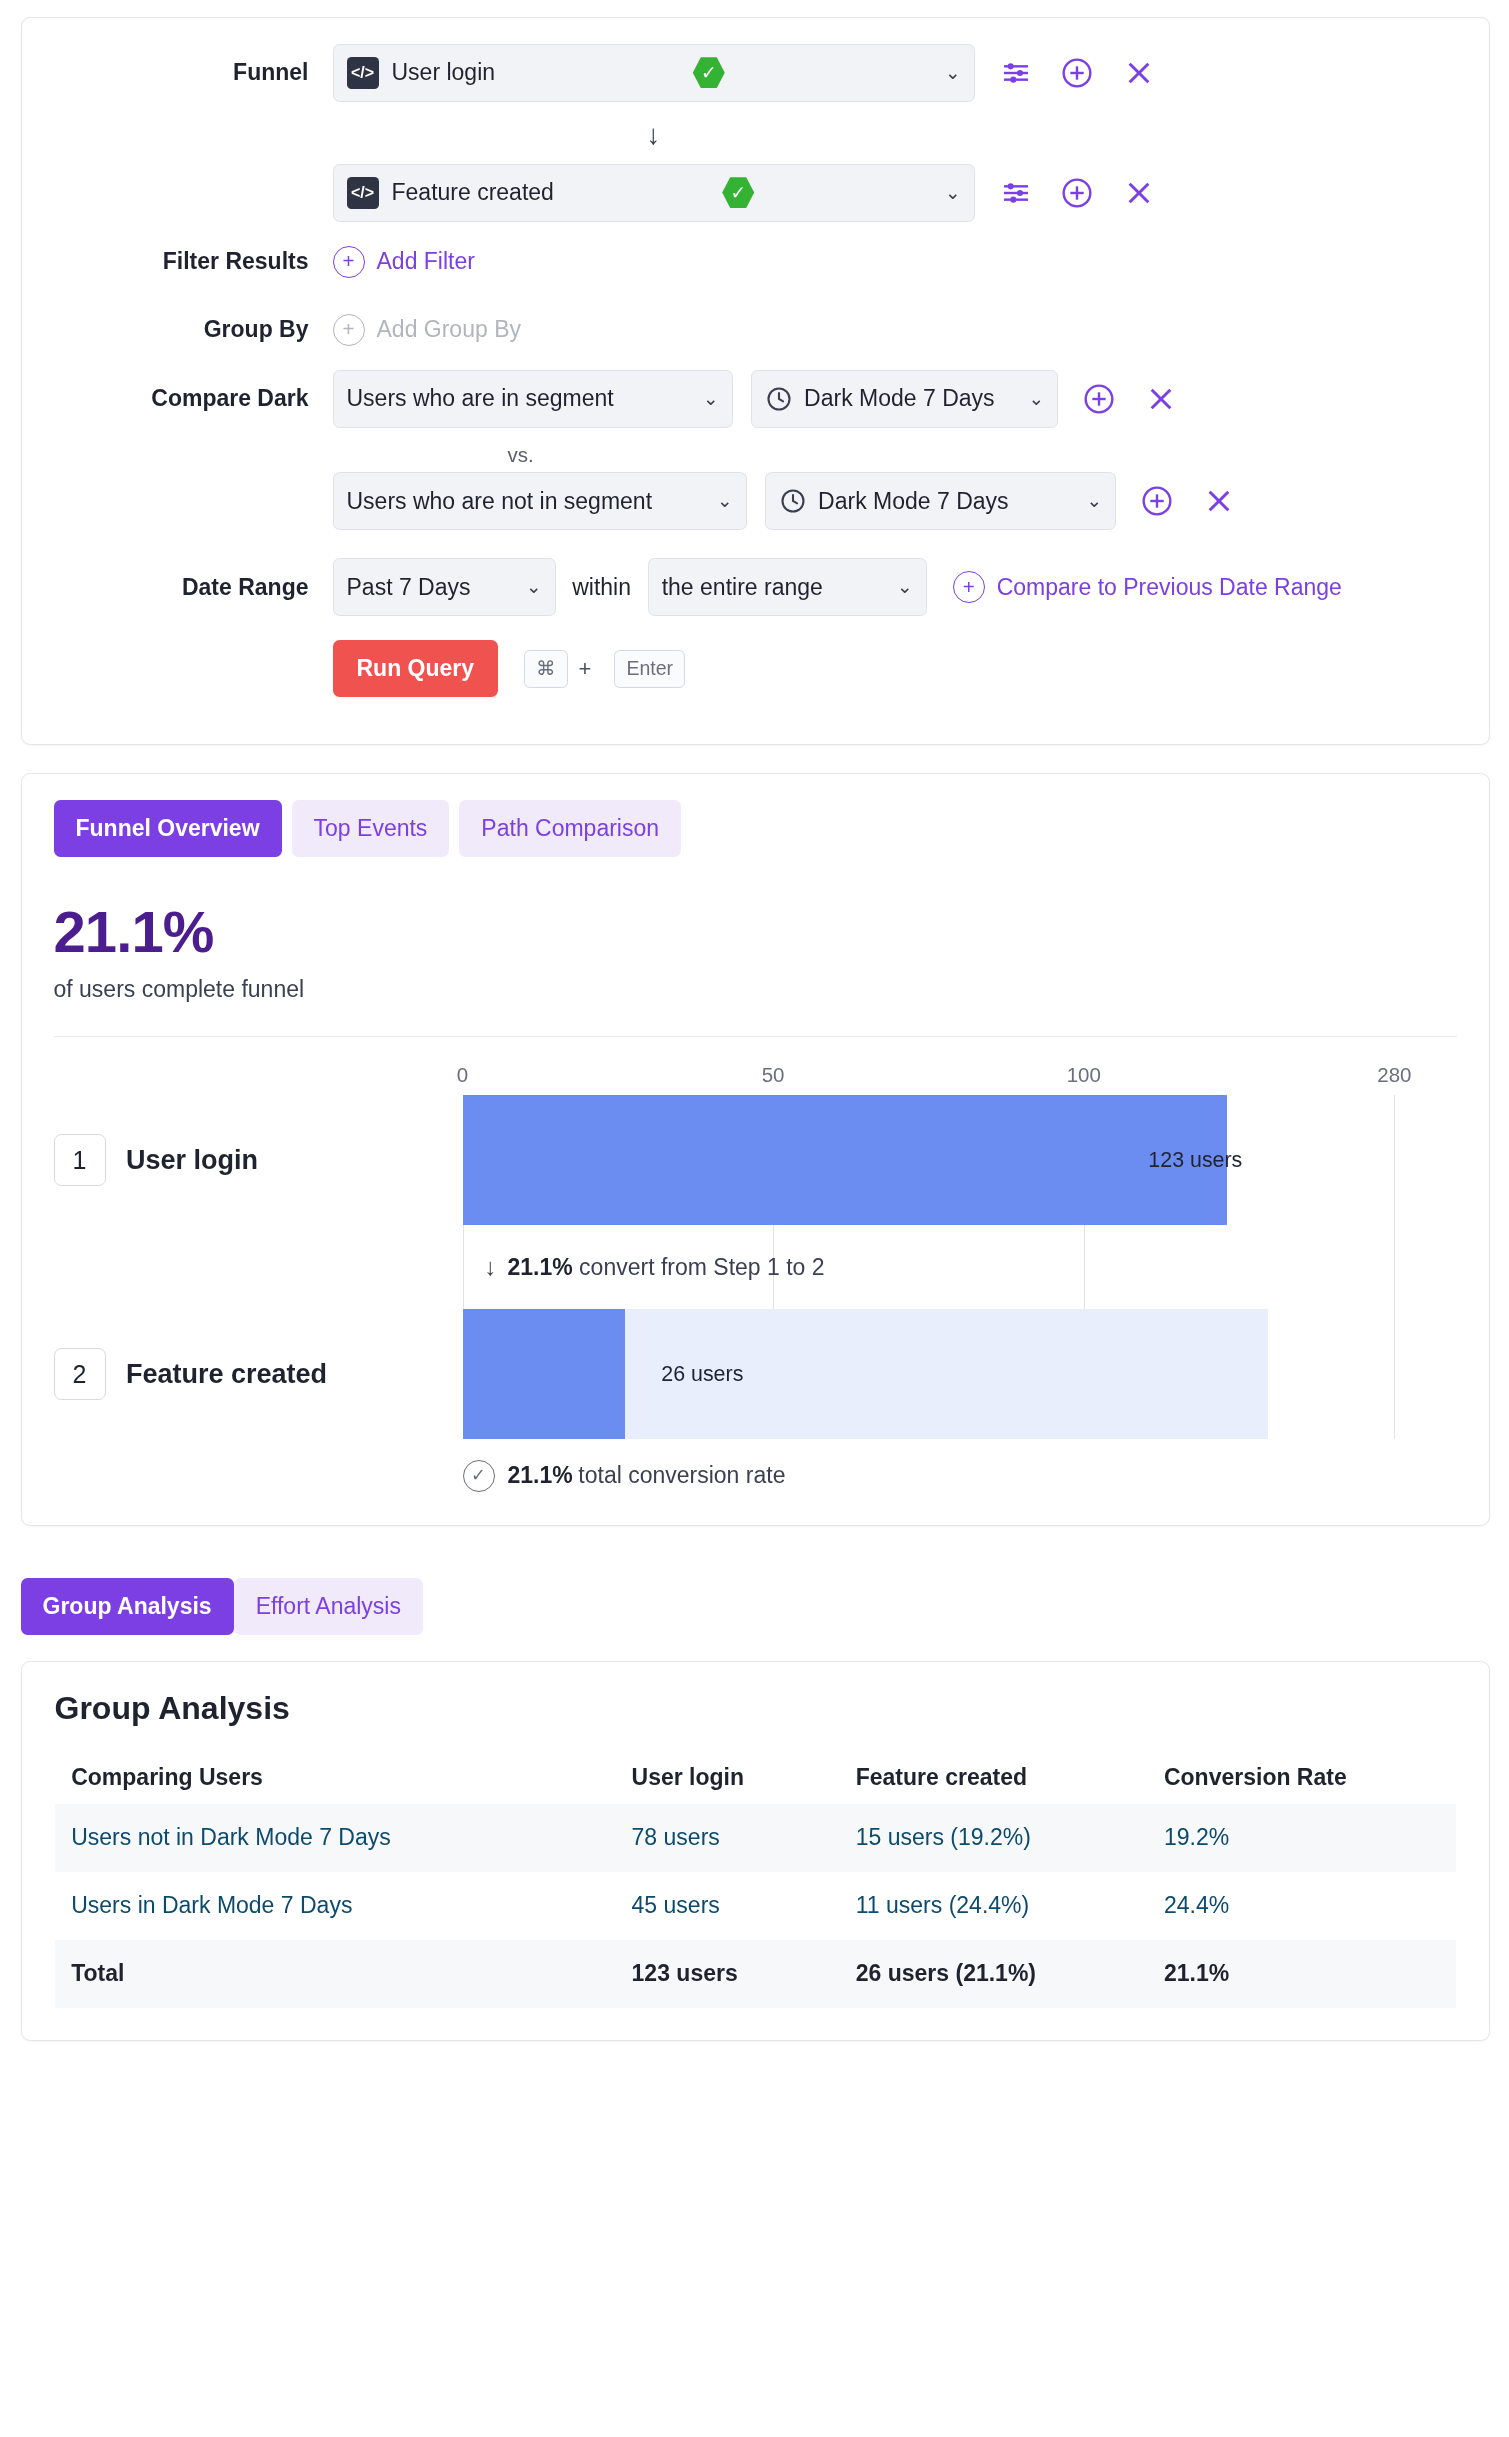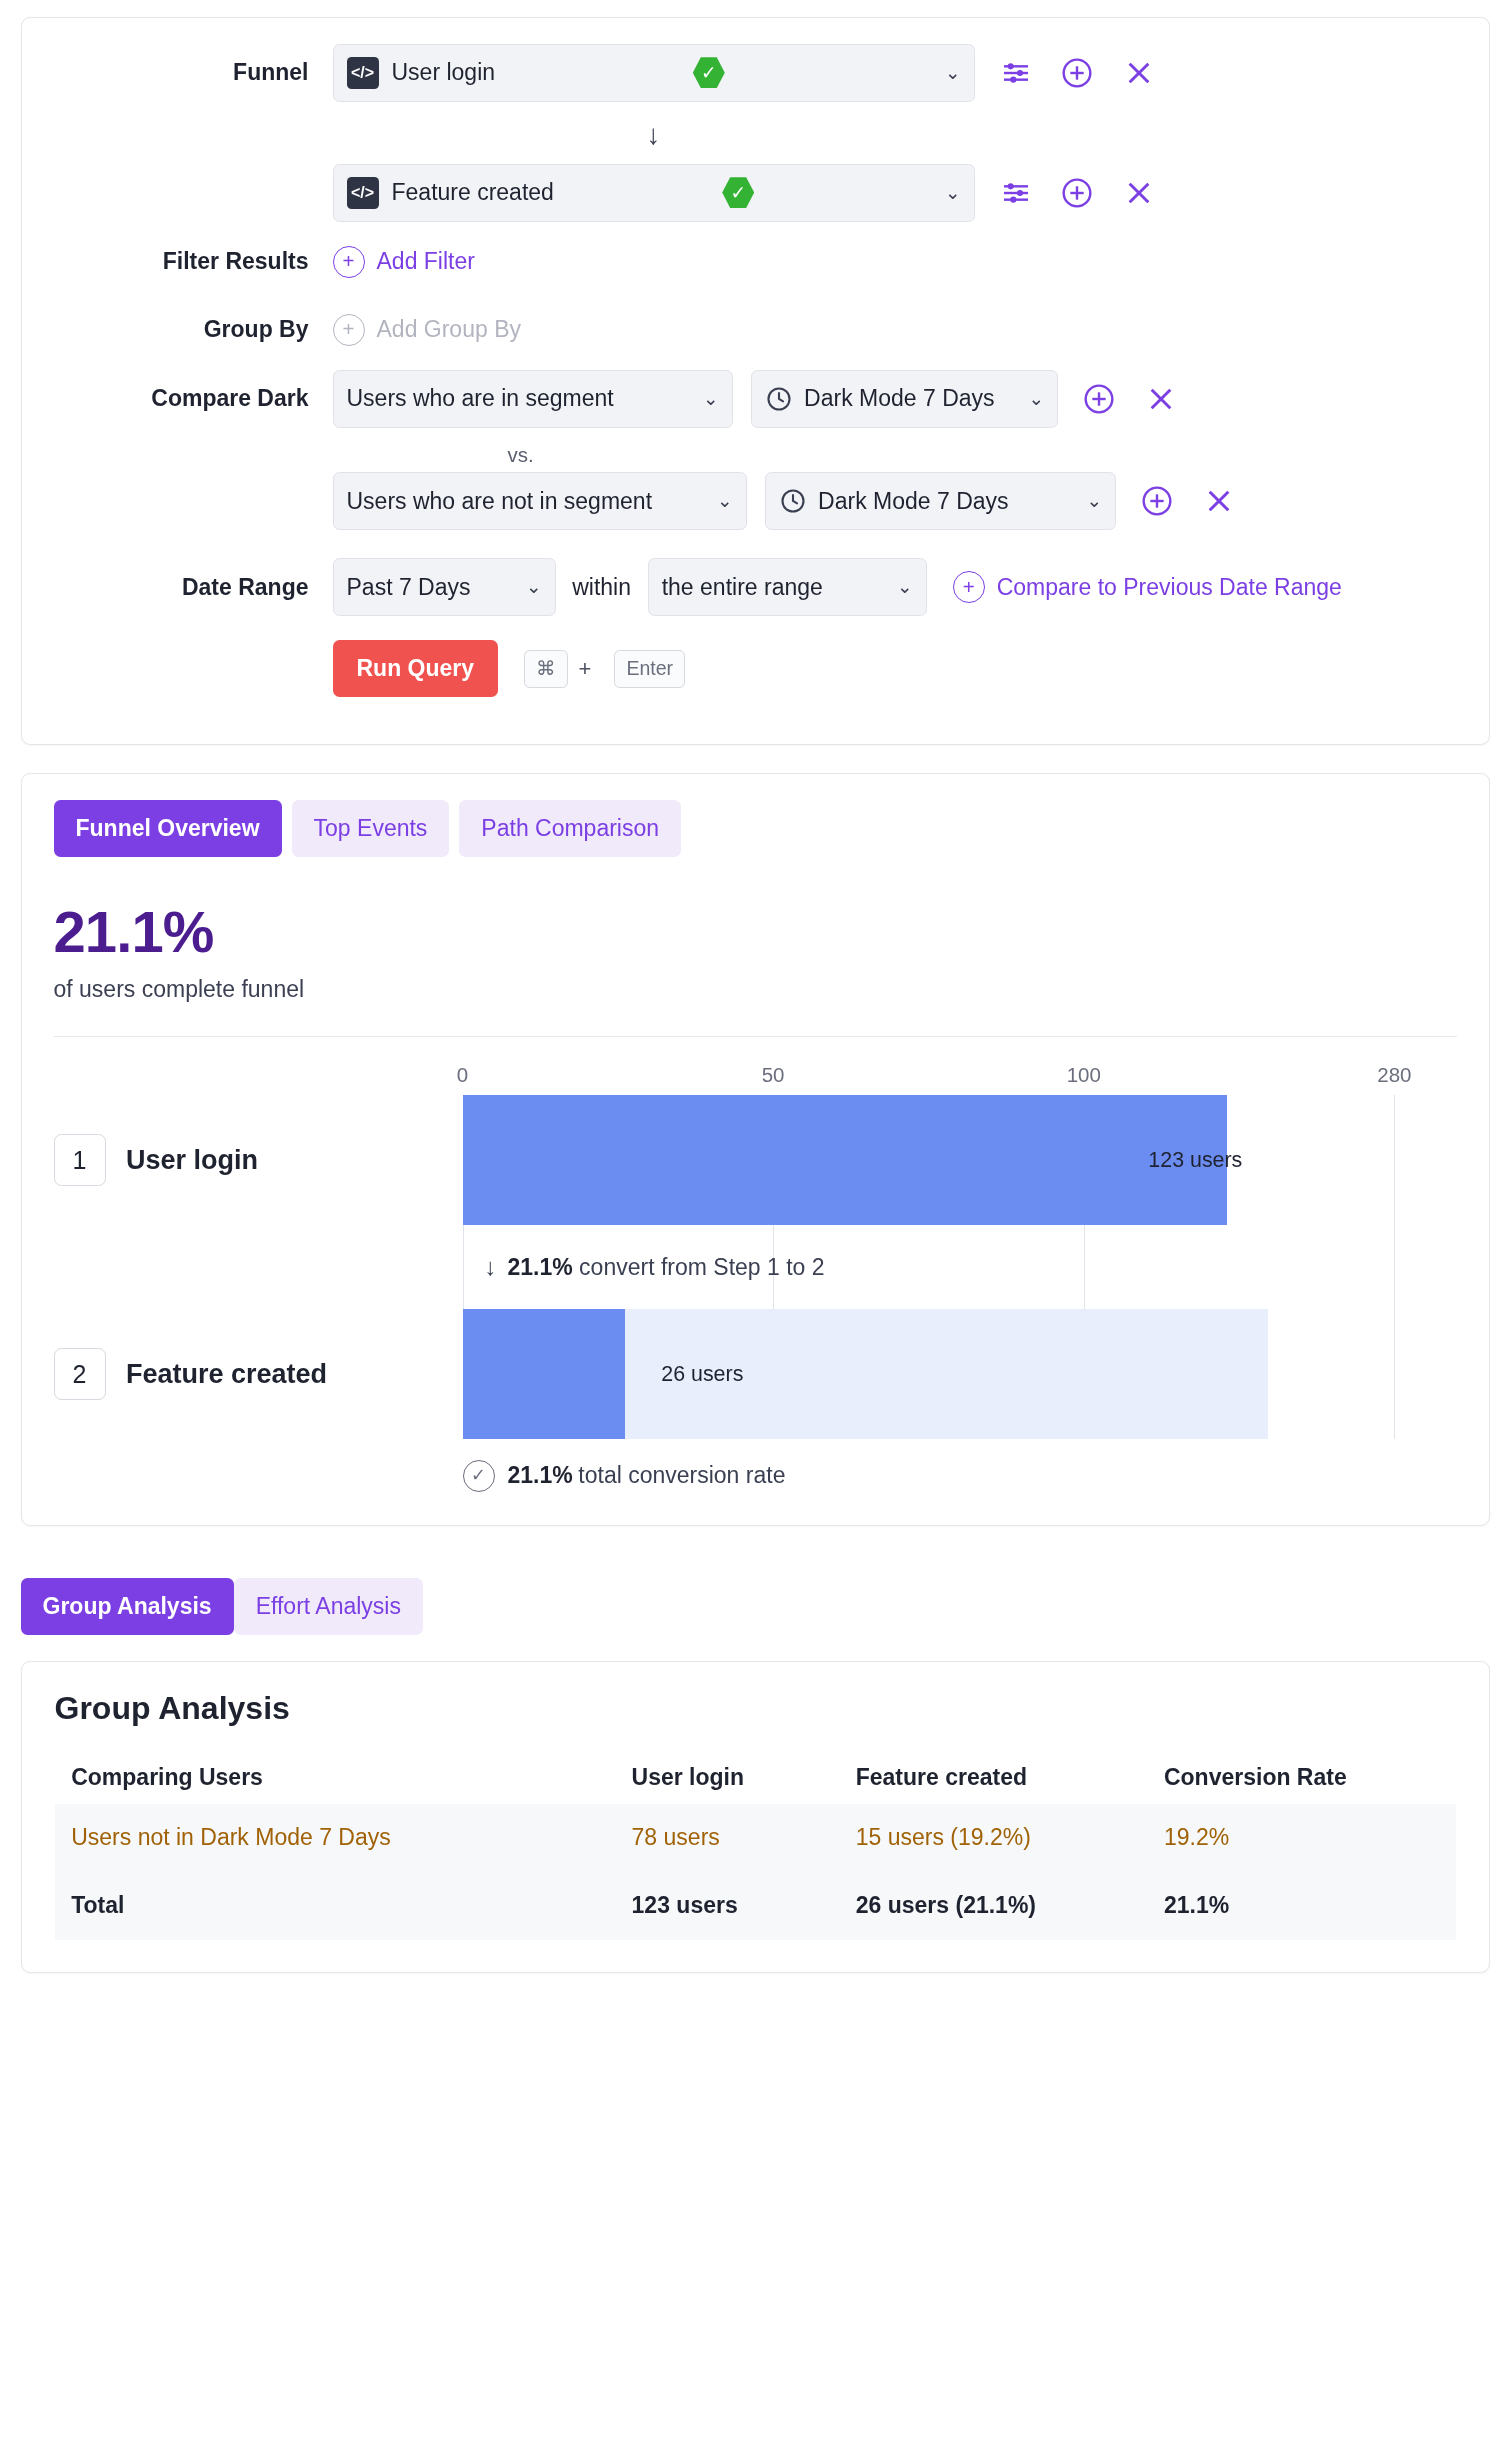--- a/index.html
+++ b/index.html
@@ -185,21 +185,21 @@
 
   
   .analysis-tabs { display: flex; margin-top: 52px; }
   #group-analysis-card { margin-top: 26px; padding: 28px 33px 32px 33px; }
   .card-title { font-size: 32px; font-weight: bold; color: #1f2330; margin-bottom: 24px; }
   table { width: 100%; border-collapse: collapse; }
   th {
     text-align: left; font-size: 23px; font-weight: bold; color: #1f2330;
     padding: 13px 16.7px;
   }
-  td { font-size: 23px; color: #a16207; padding: 20.5px 16.7px; }
+  td { font-size: 23px; color: #0c4a6e; padding: 20.5px 16.7px; }
   tbody tr.alt { background: #f7f8fa; }
   tbody tr.total-row { background: #f7f8fa; font-weight: bold; }
   tbody tr.total-row td { font-weight: bold; color: #1f2330; }
   .col-compare { width: 40%; }
   .col-step { width: 16%; }
   .col-step2 { width: 22%; }
   .col-rate { width: 22%; }
 </style>
 </head>
 <body>
@@ -490,20 +490,26 @@
         <th class="col-rate">Conversion Rate</th>
       </tr>
     </thead>
     <tbody>
       <tr class="alt">
         <td>Users not in Dark Mode 7 Days</td>
         <td>78 users</td>
         <td>15 users (19.2%)</td>
         <td>19.2%</td>
       </tr>
+      <tr>
+        <td>Users in Dark Mode 7 Days</td>
+        <td>45 users</td>
+        <td>11 users (24.4%)</td>
+        <td>24.4%</td>
+      </tr>
       <tr class="total-row">
         <td>Total</td>
         <td>123 users</td>
         <td>26 users (21.1%)</td>
         <td>21.1%</td>
       </tr>
     </tbody>
   </table>
 </div>
 

